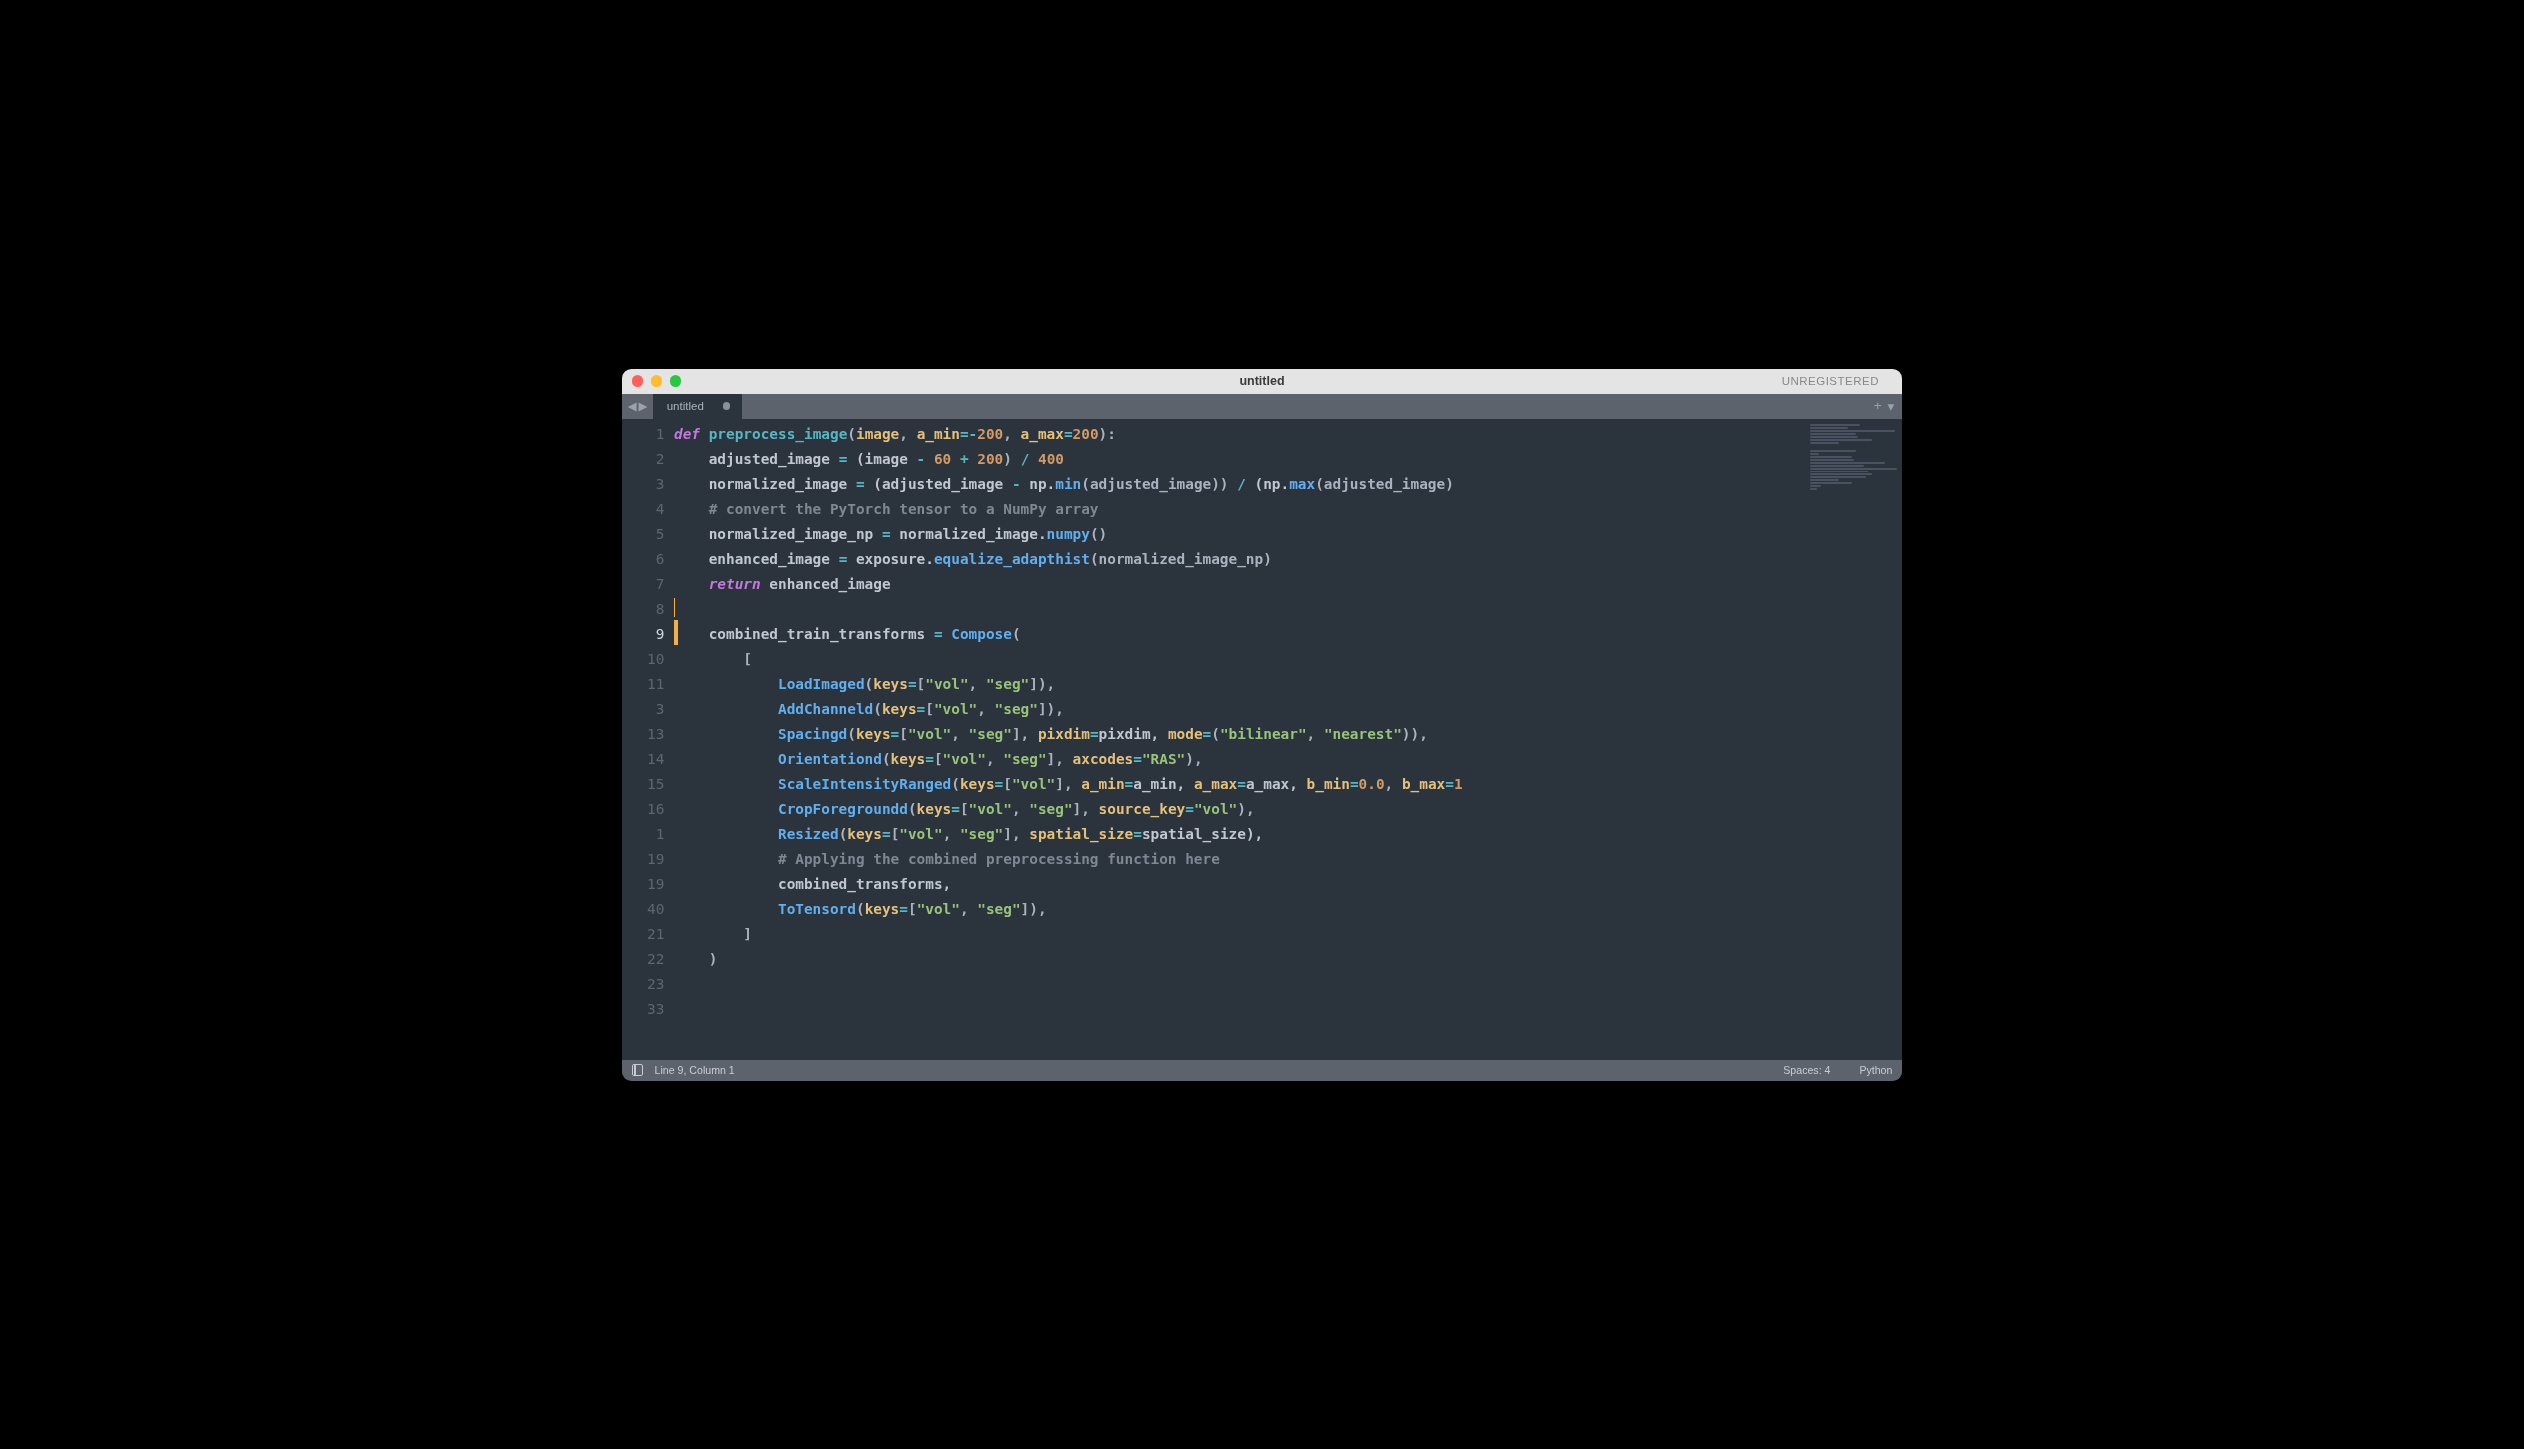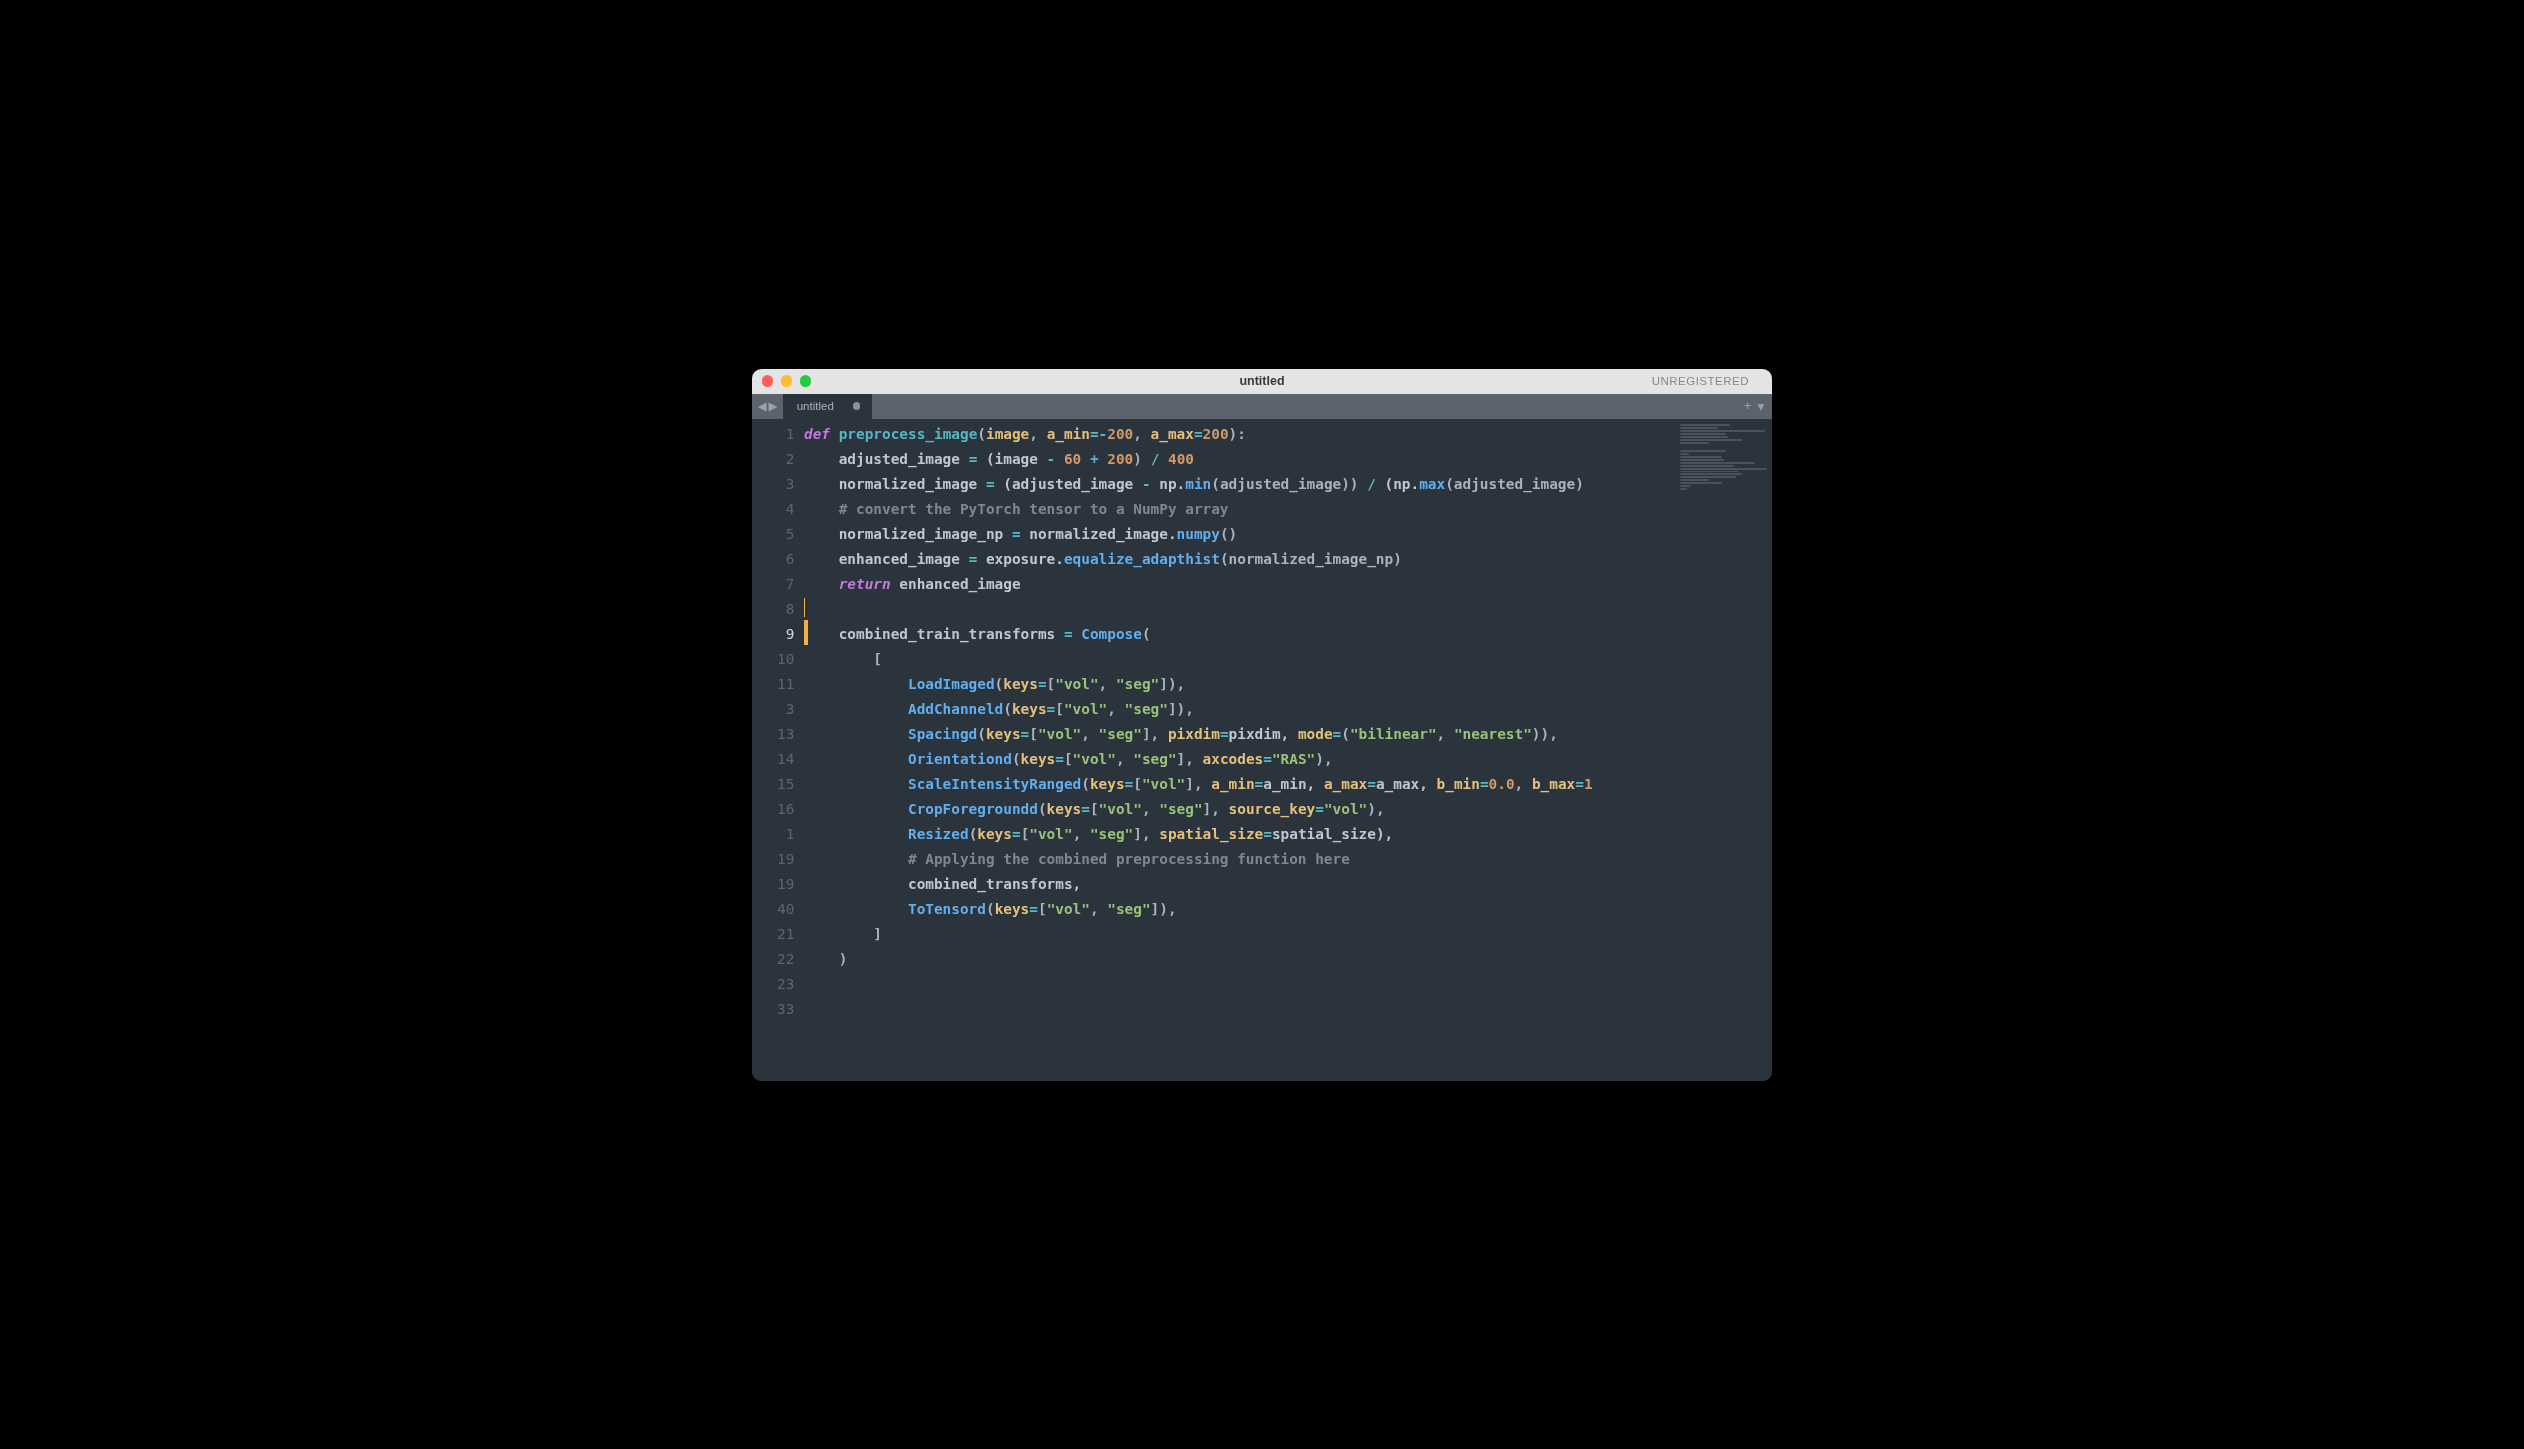--- a/index.html
+++ b/index.html
@@ -5,21 +5,21 @@
 * { margin: 0; padding: 0; box-sizing: border-box; }
 body {
   background: #000;
   font-family: -apple-system, BlinkMacSystemFont, "Segoe UI", sans-serif;
   height: 100vh;
   display: flex;
   align-items: center;
   justify-content: center;
 }
 .window {
-  width: 1020px;
+  width: 1280px;
   height: 712px;
   background: #2b333d;
   border-radius: 9.6px;
   overflow: hidden;
   box-shadow: 0 19px 58px rgba(0,0,0,0.8);
   display: flex;
   flex-direction: column;
 }
 .titlebar {
   background: #e4e4e4;
@@ -264,15 +264,25 @@
         <div class="mm-line" style="width: 62px;"></div>
         <div class="mm-line" style="width: 56px;"></div>
         <div class="mm-line" style="width: 29px;"></div>
         <div class="mm-line" style="width: 42px;"></div>
         <div class="mm-line" style="width: 11.5px;"></div>
         <div class="mm-line" style="width: 7.7px;"></div>
         <div class="mm-line" style="width: 0px; background: transparent;"></div>
       </div>
   </div>
 
+  <div class="statusbar">
+    <div class="sb-left">
+      <div class="sb-icon"></div>
+      <span>Line 9, Column 1</span>
+    </div>
+    <div class="sb-right">
+      <span>Spaces: 4</span>
+      <span>Python</span>
+    </div>
+  </div>
 
 </div>
 
 
 </body></html>

